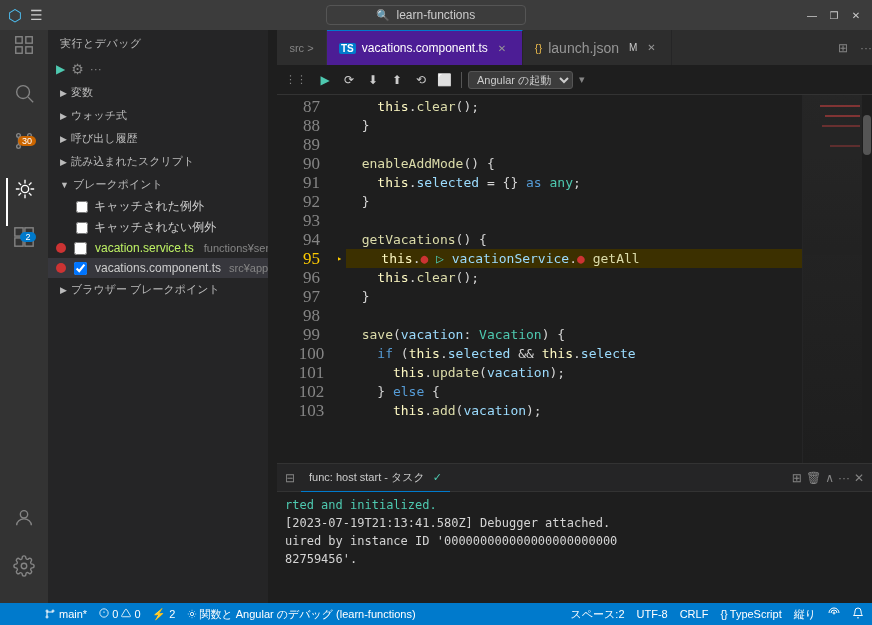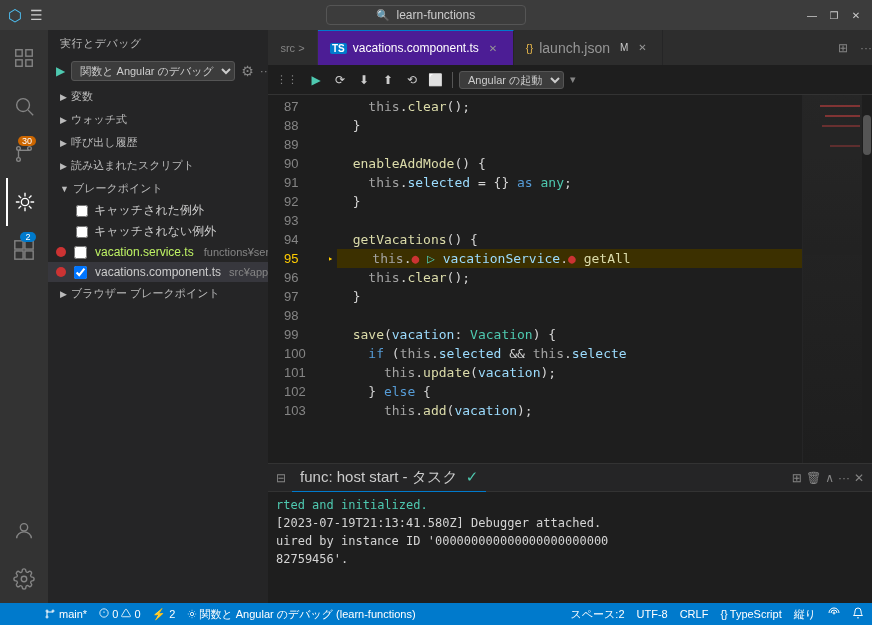--- a/index.html
+++ b/index.html
@@ -4,32 +4,32 @@
   <style>
     * { margin: 0; padding: 0; box-sizing: border-box; }
     body { width: 872px; height: 625px; overflow: hidden; font-family: 'Segoe UI', sans-serif; background: #1e1e1e; color: #ccc; font-size: 12px; }
 
     
     .app-container { display: flex; flex-direction: column; height: 625px; }
     .title-bar { height: 30px; background: #3c3c3c; display: flex; align-items: center; padding: 0 8px; gap: 8px; flex-shrink: 0; }
     .main-area { display: flex; flex: 1; overflow: hidden; }
     .activity-bar { width: 48px; background: #333333; display: flex; flex-direction: column; align-items: center; padding-top: 4px; flex-shrink: 0; }
     .sidebar { width: 220px; background: #252526; display: flex; flex-direction: column; flex-shrink: 0; overflow: hidden; }
-    .editor-area { flex: 1; display: flex; flex-direction: column; overflow: hidden; }
+    .editor-area { flex: 1; display: flex; flex-direction: column; overflow: hidden; margin-left: 9px; }
     .status-bar { height: 22px; background: #007acc; display: flex; align-items: center; padding: 0 8px; gap: 12px; flex-shrink: 0; font-size: 11px; color: white; }
 
     
     .title-bar-left { display: flex; align-items: center; gap: 8px; width: 40px; }
     .title-bar-center { flex: 1; display: flex; justify-content: center; }
     .search-box { background: #3c3c3c; border: 1px solid #555; border-radius: 4px; padding: 2px 12px; color: #ccc; font-size: 12px; display: flex; align-items: center; gap: 6px; min-width: 200px; justify-content: center; }
     .title-bar-right { display: flex; align-items: center; gap: 6px; }
     .win-btn { width: 16px; height: 16px; display: flex; align-items: center; justify-content: center; color: #ccc; font-size: 10px; cursor: pointer; }
 
     
-    .activity-icon { width: 36px; height: 48px; display: flex; align-items: center; justify-content: center; color: #858585; cursor: pointer; position: relative; font-size: 22px; }
+    .activity-icon { width: 36px; height: 48px; display: flex; align-items: flex-start; justify-content: center; color: #858585; cursor: pointer; position: relative; font-size: 22px; }
     .activity-icon.active { color: #ffffff; border-left: 2px solid #ffffff; }
     .activity-icon .badge { position: absolute; top: 6px; right: 6px; background: #007acc; color: white; border-radius: 10px; font-size: 9px; padding: 0 4px; min-width: 16px; text-align: center; }
     .activity-icon .badge-orange { background: #cc6600; }
     .activity-spacer { flex: 1; }
     .section-label { padding: 4px 12px; font-size: 11px; color: #bbb; display: flex; align-items: center; gap: 4px; cursor: pointer; }
     .section-label .arrow { font-size: 9px; }
 
     
     .bp-item { padding: 2px 12px 2px 28px; display: flex; align-items: center; gap: 6px; font-size: 12px; color: #ccc; cursor: pointer; }
     .bp-item input[type=checkbox] { width: 12px; height: 12px; }
@@ -42,43 +42,43 @@
     .editor-tab.active { background: #4c1d95; color: #ffffff; border-top: 1px solid #007acc; }
     .editor-tab .close-btn { margin-left: auto; width: 16px; height: 16px; display: flex; align-items: center; justify-content: center; color: #969696; font-size: 10px; border-radius: 3px; }
     .tabs-more { margin-left: auto; padding: 0 8px; color: #858585; cursor: pointer; }
 
     
     .debug-toolbar { background: #1e1e1e; border-bottom: 1px solid #333; padding: 4px 8px; display: flex; align-items: center; gap: 4px; height: 30px; flex-shrink: 0; }
     .debug-btn { width: 20px; height: 20px; display: flex; align-items: center; justify-content: center; color: #ccc; cursor: pointer; border-radius: 3px; font-size: 12px; }
     .debug-btn.active { color: #4ec9b0; }
     .debug-select { background: #3c3c3c; border: 1px solid #555; border-radius: 3px; color: #ccc; font-size: 11px; padding: 1px 4px; }
     .debug-separator { width: 1px; height: 16px; background: #555; margin: 0 2px; }
-    .line-numbers { width: 45px; text-align: left; padding-right: 8px; color: #858585; font-size: 13px; line-height: 19px; font-family: Liberation Sans, sans-serif; background: #1e1e1e; flex-shrink: 0; padding-top: 2px; }
+    .line-numbers { width: 45px; text-align: center; padding-right: 8px; color: #858585; font-size: 17px; line-height: 19px; font-family: Liberation Serif, serif; background: #1e1e1e; flex-shrink: 0; padding-top: 2px; }
     .code-content { flex: 1; overflow: hidden; font-family: 'Consolas', monospace; font-size: 13px; line-height: 19px; padding-left: 8px; padding-top: 2px; }
     .code-line { white-space: pre; display: flex; align-items: center; height: 19px; position: relative; }
 
     
     .terminal-panel { height: 140px; background: #1e1e1e; border-top: 1px solid #333; display: flex; flex-direction: column; flex-shrink: 0; }
     .terminal-header { display: flex; align-items: center; background: #252526; height: 28px; padding: 0 8px; gap: 6px; border-bottom: 1px solid #333; }
-    .terminal-tab { display: flex; align-items: center; gap: 4px; padding: 0 8px; height: 28px; color: #ccc; cursor: pointer; font-size: 15px; }
+    .terminal-tab { display: flex; align-items: center; gap: 4px; padding: 0 8px; height: 28px; color: #ccc; cursor: pointer; font-size: 11px; }
     .terminal-tab.active { border-bottom: 1px solid #007acc; }
     .terminal-content { flex: 1; overflow: hidden; padding: 4px 8px; font-family: 'Consolas', monospace; font-size: 12px; line-height: 18px; }
     .term-line { }
     .term-green { color: #4ec9b0; }
     .term-white { color: #d4d4d4; }
     .terminal-actions { display: flex; align-items: center; gap: 4px; margin-left: auto; }
 
     
     .kw { color: #569cd6; }
     .fn { color: #dcdcaa; }
     .type { color: #4ec9b0; }
     .prop { color: #9cdcfe; }
     .op { color: #d4d4d4; }
     .punc { color: #d4d4d4; }
-    .this-kw { color: #a3a3a3; }
+    .this-kw { color: #fef9c3; }
 
     
     .scroll-track { width: 8px; background: #1e1e1e; flex-shrink: 0; }
 
     .sidebar-debug-header { padding: 6px 12px; font-size: 11px; color: #bbb; text-transform: uppercase; letter-spacing: 0.5px; }
     .debug-run-area { display: flex; align-items: center; padding: 4px 8px; gap: 6px; background: #252526; }
     .run-btn { display: flex; align-items: center; gap: 4px; color: #4ec9b0; cursor: pointer; font-size: 12px; }
     .config-select { flex: 1; background: #3c3c3c; border: 1px solid #555; border-radius: 3px; color: #ccc; font-size: 11px; padding: 2px 4px; }
     .gear-btn { color: #858585; cursor: pointer; font-size: 14px; }
     .more-btn { color: #858585; cursor: pointer; font-size: 12px; }
@@ -165,23 +165,20 @@
         </svg>
       </div>
     </div>
 
     <div class="sidebar">
       <div class="sidebar-debug-header">
         <span>実行とデバッグ</span>
       </div>
       <div class="debug-run-area">
         <span class="run-btn">▶</span>
-        <select class="config-select">
-          <option>関数と Angular のデバッグ</option>
-        </select>
         <span class="gear-btn">⚙</span>
         <span class="more-btn">···</span>
       </div>
 
       <div class="section-label">
         <span class="arrow">▶</span>
         <span>変数</span>
       </div>
       <div class="section-label">
         <span class="arrow">▶</span>

